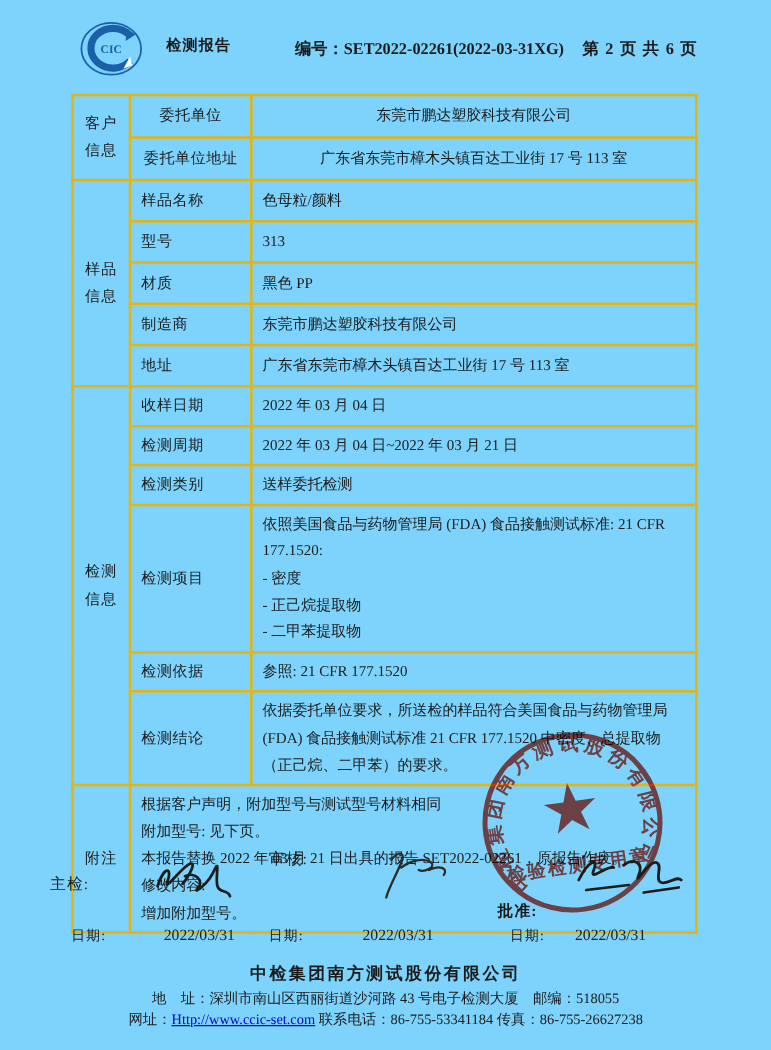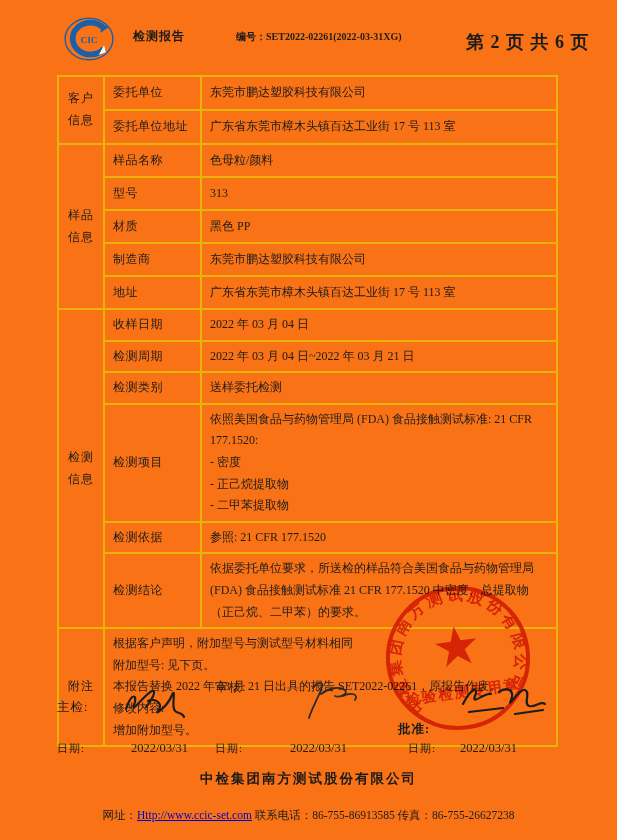--- a/index.html
+++ b/index.html
@@ -1,43 +1,43 @@
 <!DOCTYPE html>
 <html><head>
 <meta charset="utf-8">
 <style>
   html,body{margin:0;padding:0;background:#e9e9e9;}
   .page{
-    position:relative;width:617px;height:840px;background:#f97316;
+    position:relative;width:617px;height:840px;background:#7dd3fc;
     font-family:"Liberation Serif","DejaVu Serif",serif;color:#1b1b1b;
     overflow:hidden;margin:0 auto;
   }
   
   .hdr-logo{position:absolute;left:62px;top:16px;width:54px;height:46px;}
   .hdr-title{position:absolute;left:133px;top:28px;font-size:12px;font-weight:bold;letter-spacing:1px;}
-  .hdr-no{position:absolute;left:236px;top:30px;font-size:10px;font-weight:bold;}
-  .hdr-page{position:absolute;left:466px;top:30px;font-size:18px;font-weight:bold;letter-spacing:1px;}
+  .hdr-no{position:absolute;left:236px;top:30px;font-size:13px;font-weight:bold;}
+  .hdr-page{position:absolute;left:466px;top:30px;font-size:13px;font-weight:bold;letter-spacing:1px;}
   
   table.report{
     position:absolute;left:57px;top:75px;width:501px;
     border-collapse:collapse;table-layout:fixed;
   }
   table.report th,table.report td{
     border:2px solid #eab308;font-size:12px;font-weight:normal;
     padding:4px 8px;vertical-align:middle;line-height:1.8;
     overflow:hidden;
   }
   th.sec{
     text-align:center;white-space:pre-line;letter-spacing:1px;line-height:2.1;
     padding:4px 2px;
   }
   td.lbl{padding-left:12px;letter-spacing:.5px;}
   td.val{padding-left:13px;}
   .pre{white-space:pre-line;}
-  tr.h34 td{height:24px;}
+  tr.h34 td{height:24px;text-align:center;}
   tr.h33 td{height:23px;}
   tr.h26 td{height:16px;}
   
   .stamp{position:absolute;left:362px;top:580px;width:192px;height:158px;
          mix-blend-mode:multiply;opacity:.9;z-index:5;pointer-events:none;}
   
   .sig-label{position:absolute;font-size:12.5px;letter-spacing:1px;}
   .sig-ink{position:absolute;z-index:6;}
   .date-label{position:absolute;font-size:11px;letter-spacing:1px;}
   .date-val{position:absolute;font-size:12.5px;}
@@ -153,40 +153,41 @@
       <circle cx="96" cy="78" r="70" fill="none" stroke="#d93a31" stroke-width="4"></circle>
       <path id="ringArc" d="M 58.7,122.4 A 58,58 0 1 1 133.3,122.4" fill="none"></path>
       <text font-size="16" font-weight="bold" fill="#d93a31" letter-spacing="3.5" font-family="Liberation Serif, serif">
         <textPath href="#ringArc" startOffset="2">中检集团南方测试股份有限公司</textPath>
       </text>
       <text x="96" y="85" text-anchor="middle" font-size="54" fill="#d93a31" font-family="DejaVu Sans, sans-serif">★</text>
       <text x="96" y="117" text-anchor="middle" font-size="14.5" font-weight="bold" fill="#d93a31" letter-spacing="2" font-family="Liberation Serif, serif">检验检测专用章</text>
     </g>
   </svg>
 
-  <div class="sig-label" style="left:57px;top:699px;">主检:</div>
+  <div class="sig-label" style="left:40px;top:699px;">主检:</div>
   <svg class="sig-ink" style="left:112px;top:681px;" width="85" height="42" viewBox="0 0 85 42">
     <path d="M14,28 C20,10 26,14 22,24 C18,34 34,12 40,10 C46,8 38,22 34,26 M36,20 C44,16 52,24 46,30 C42,34 54,28 60,14 C64,6 60,22 62,28 C64,34 70,30 72,36" fill="none" stroke="#1c1c1c" stroke-width="2.2" stroke-linecap="round"></path>
   </svg>
   <div class="sig-label" style="left:215px;top:679px;">审核:</div>
   <svg class="sig-ink" style="left:295px;top:676px;" width="70" height="46" viewBox="0 0 70 46">
     <path d="M18,12 C24,4 30,6 26,14 C22,24 16,34 14,42 M26,18 C34,12 44,10 50,14 C54,18 44,22 40,20 M48,20 C56,16 64,18 60,24" fill="none" stroke="#2a2a2a" stroke-width="1.8" stroke-linecap="round"></path>
   </svg>
   <div class="sig-label" style="left:398px;top:721px;z-index:4;font-weight:bold;">批准:</div>
   <svg class="sig-ink" style="left:455px;top:678px;" width="95" height="46" viewBox="0 0 95 46">
     <path d="M8,26 C16,10 24,8 20,18 C16,28 30,14 36,16 M14,34 L48,30 M44,14 C52,8 60,12 56,22 C52,32 64,10 70,12 C76,14 68,26 74,28 C80,30 86,22 90,26 M60,36 L88,32" fill="none" stroke="#1c1c1c" stroke-width="2.2" stroke-linecap="round"></path>
   </svg>
 
   <div class="date-label" style="left:57px;top:741px;">日期:</div>
   <div class="date-val" style="left:131px;top:741px;">2022/03/31</div>
   <div class="date-label" style="left:215px;top:741px;">日期:</div>
   <div class="date-val" style="left:290px;top:741px;">2022/03/31</div>
   <div class="date-label" style="left:408px;top:741px;">日期:</div>
   <div class="date-val" style="left:460px;top:741px;">2022/03/31</div>
 
   <div class="ft-company">中检集团南方测试股份有限公司</div>
+  <div class="ft-line2">地　址：深圳市南山区西丽街道沙河路 43 号电子检测大厦　邮编：518055</div>
   <div class="ft-line3">
     <span>网址：</span><a class="ft-link" href="#">Http://www.ccic-set.com</a>
-    <span>联系电话：86-755-86913585</span>
+    <span>联系电话：86-755-53341184</span>
     <span>传真：86-755-26627238</span>
   </div>
 
 </div>
 
 </body></html>

